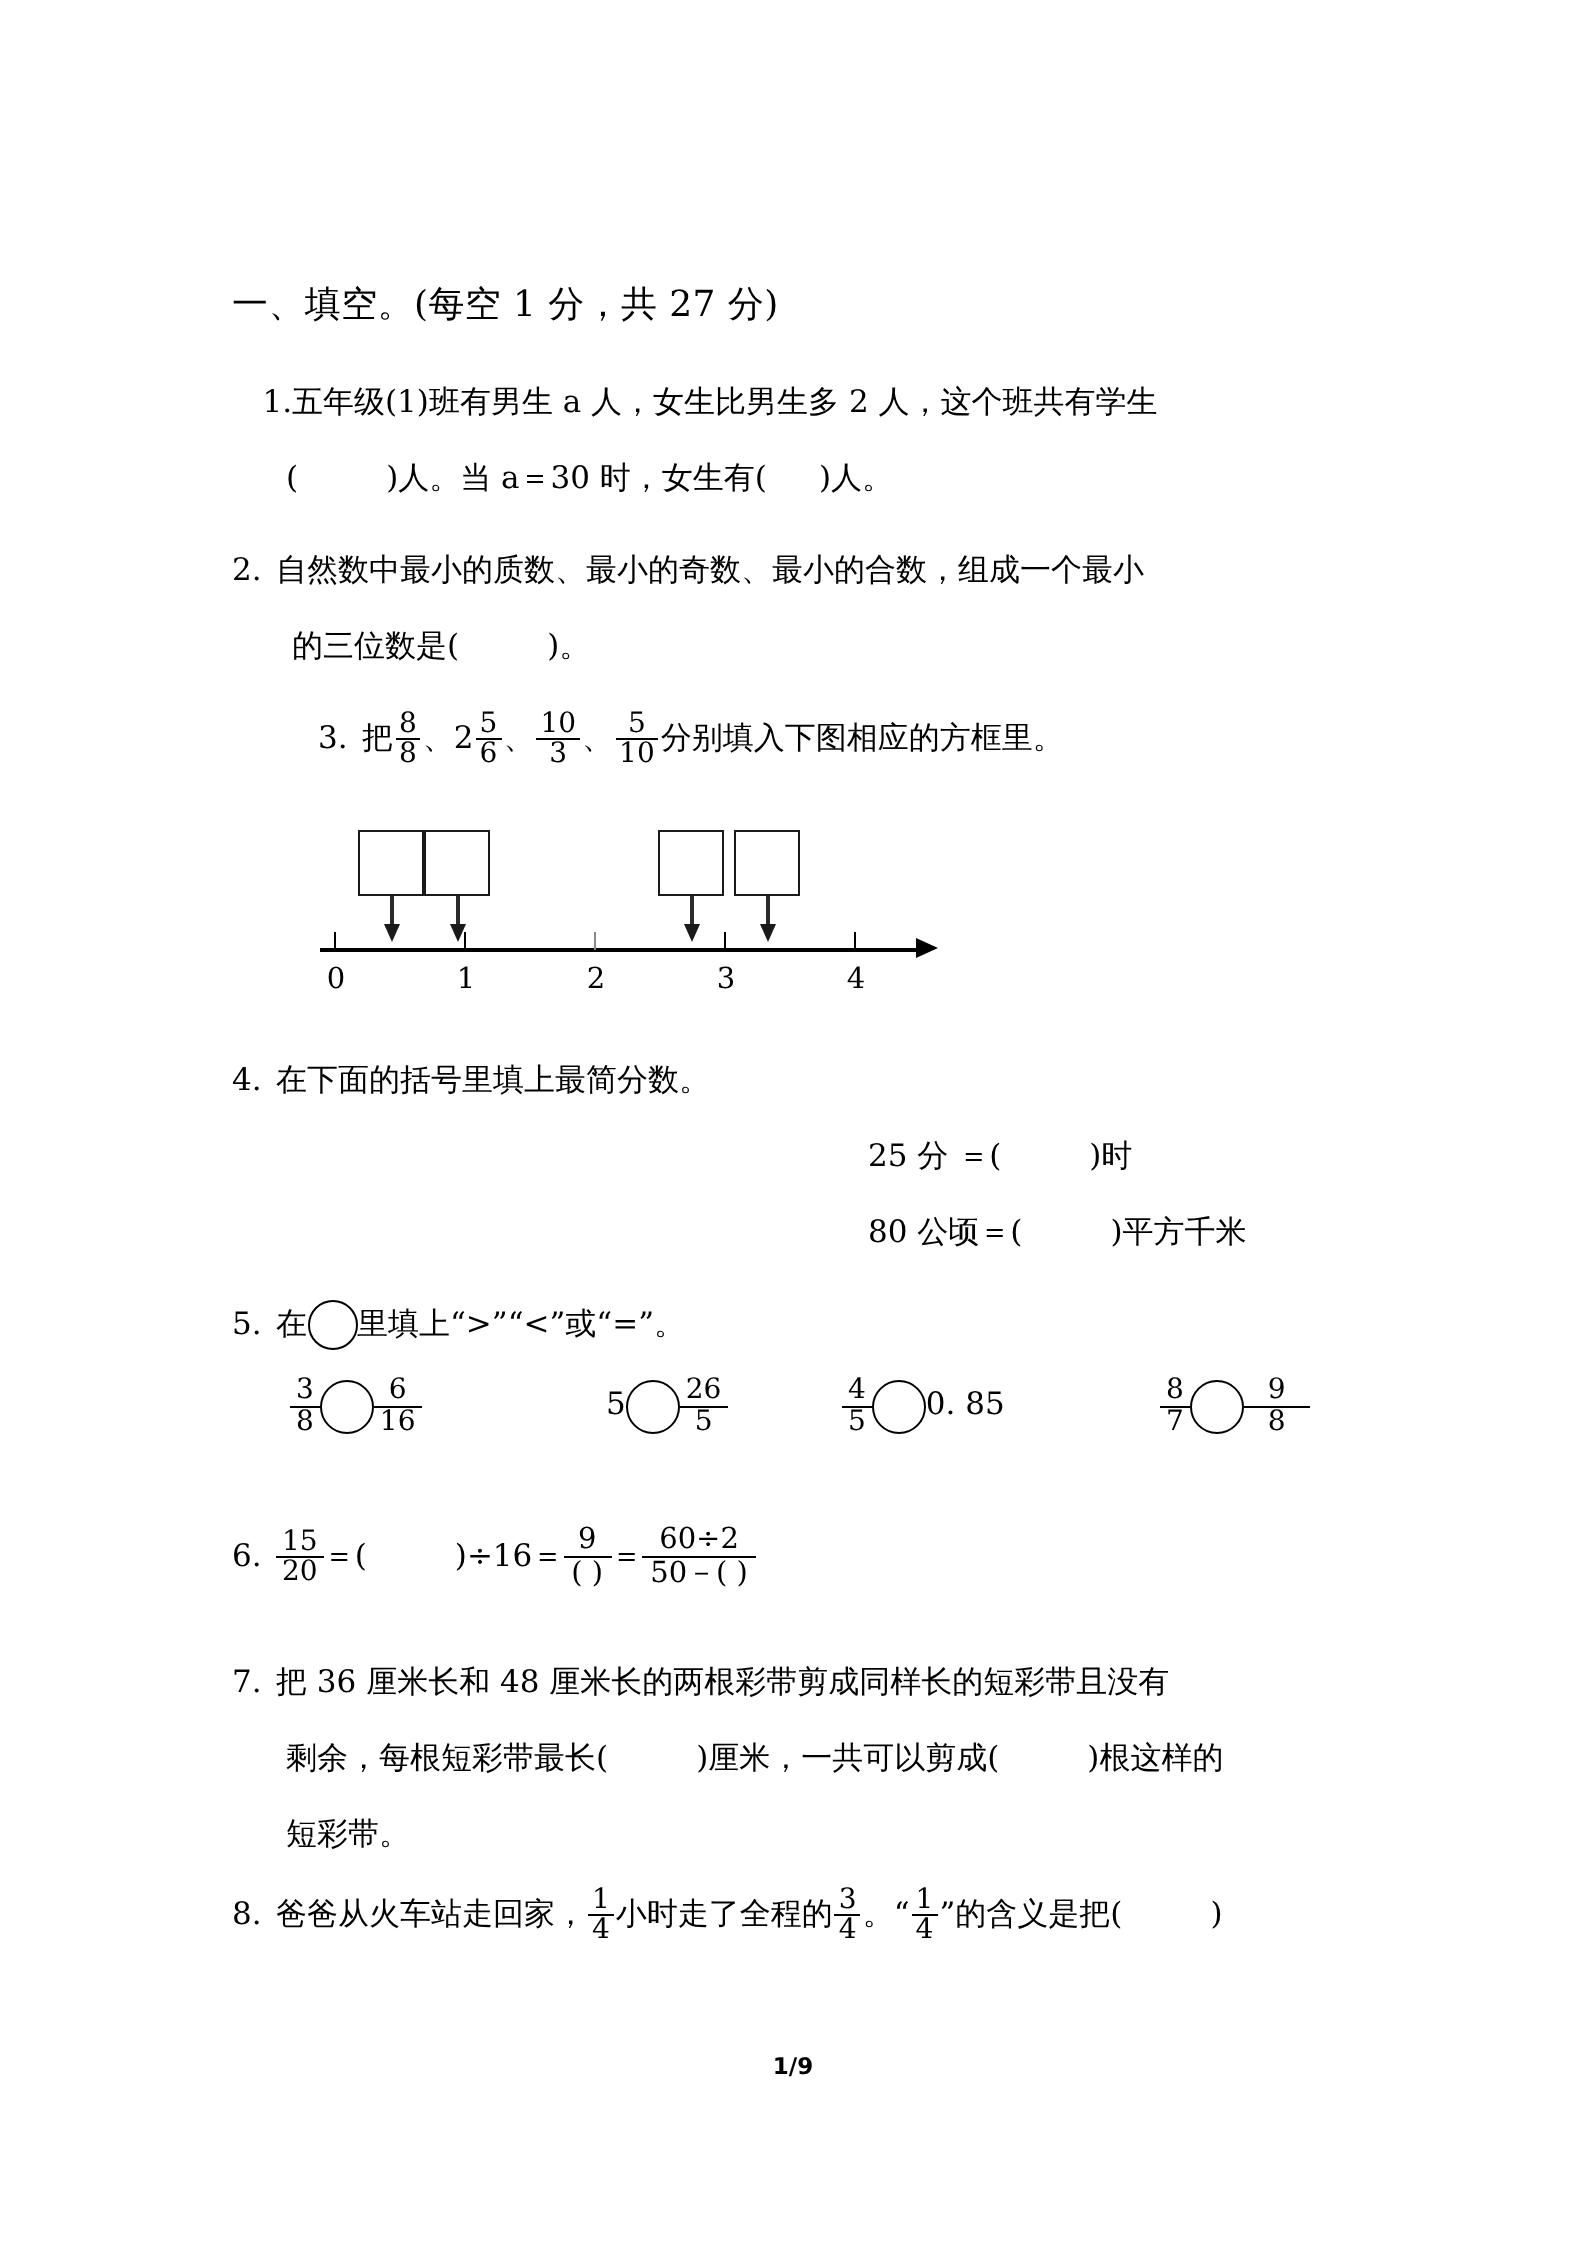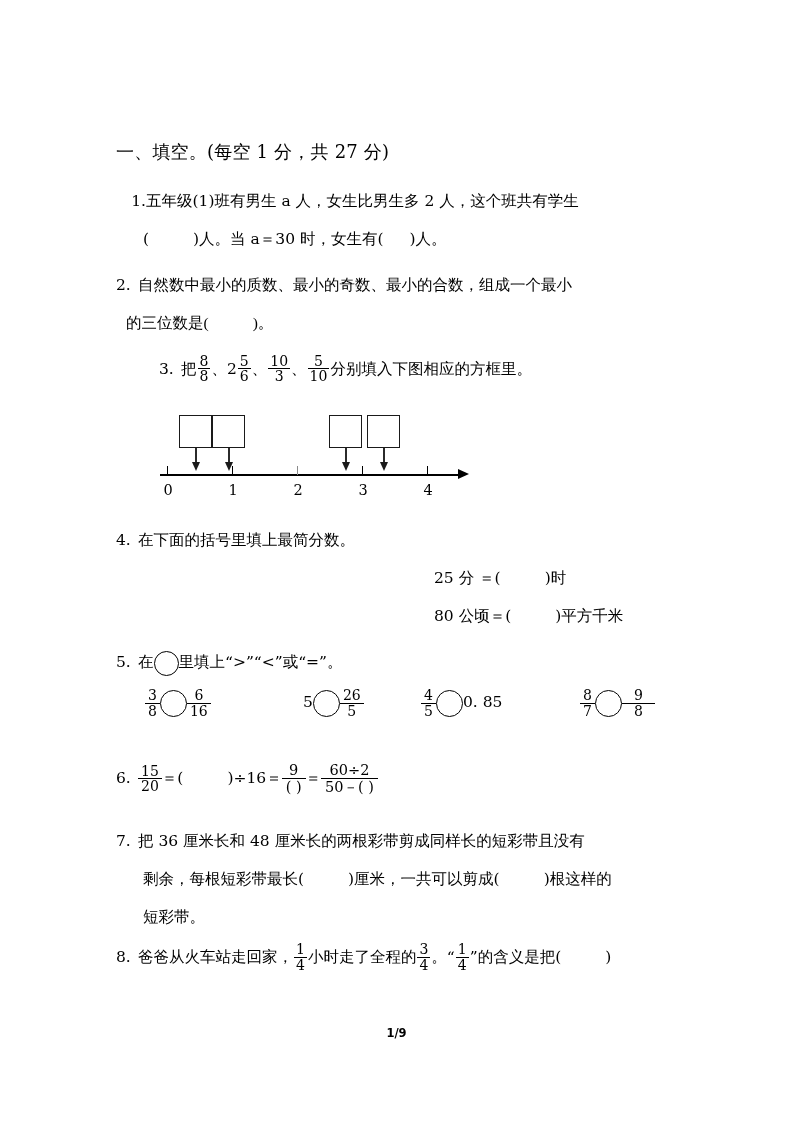--- a/index.html
+++ b/index.html
@@ -220,21 +220,21 @@
   <div class="q" style="left:124px; top:182px;text-align:right;">
     <span class="q-num">1.</span><span>五年级(1)班有男生 a 人，女生比男生多 2 人，这个班共有学生</span>
   </div>
   <div class="indent" style="left:143px; top:220px;">
     <span>(</span><span class="sp-l"></span><span>)人。当 a＝30 时，女生有(</span><span class="sp-m"></span><span>)人。</span>
   </div>
 
   <div class="q" style="left:116px; top:266px;">
     <span class="q-num">2.</span><span>自然数中最小的质数、最小的奇数、最小的合数，组成一个最小</span>
   </div>
-  <div class="indent" style="left:126px; top:304px;font-family:Liberation Serif, serif;">
+  <div class="indent" style="left:146px; top:304px;">
     <span>的三位数是(</span><span class="sp-l"></span><span>)。</span>
   </div>
 
   <div class="q" style="left:116px; top:350px;margin-left:43px;">
     <span class="q-num">3.</span><span>把</span><span class="frac frac-lg"><span class="num">8</span><span class="den">8</span></span><span>、</span><span>2</span><span class="frac frac-lg"><span class="num">5</span><span class="den">6</span></span><span>、</span><span class="frac frac-lg"><span class="num">10</span><span class="den">3</span></span><span>、</span><span class="frac frac-lg"><span class="num">5</span><span class="den">10</span></span><span>分别填入下图相应的方框里。</span>
   </div>
 
   <div class="numline">
     <div class="nl-axis"></div>
     <div class="nl-arrowhead"></div>

